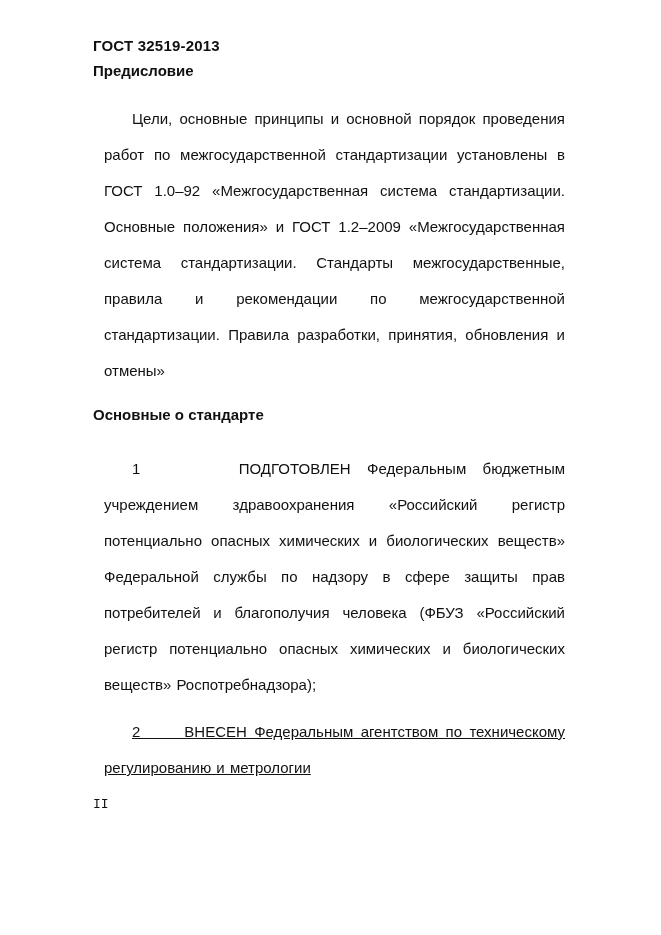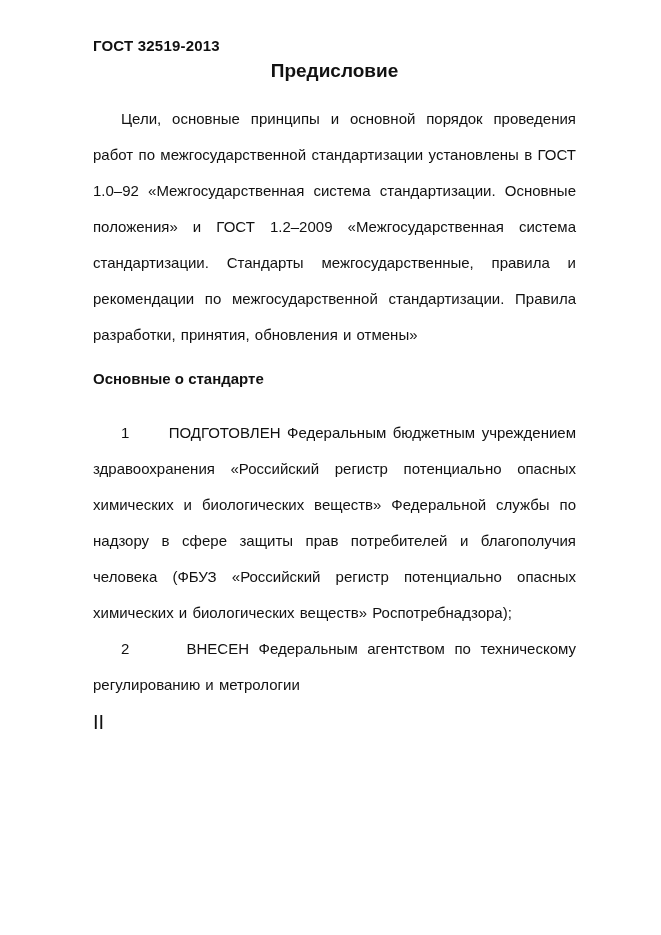--- a/index.html
+++ b/index.html
@@ -25,48 +25,48 @@
   }
   .doc-code {
     margin-top: 38px;
     font-size: 15px;
     line-height: 16px;
     font-weight: bold;
     letter-spacing: 0.2px;
   }
   .page-title {
     margin-top: 9px;
-    font-size: 19px;
+    font-size: 15px;
     line-height: 16px;
     font-weight: bold;
-    text-align: center;
+    text-align: left;
   }
   .para {
-    margin: 0;
+    margin: 11px;
     font-size: 15px;
     line-height: 36px;
     text-align: justify;
     text-indent: 28px;
     word-spacing: 1px;
   }
   .para-intro    { margin-top: 22px; }
   .section-heading {
     margin: 18px 0 0 0;
     font-size: 15px;
     line-height: 16px;
     font-weight: bold;
     text-align: left;
   }
   .para-item-0   { margin-top: 28px; }
   .para-item-1   { margin-top: 5px; }
-  .para-item-2   { margin-top: 0; }
+  .para-item-2   { margin-top: 0; text-decoration: underline; }
   .page-number {
     margin-top: 11px;
-    font-family: Liberation Sans, sans-serif;
-    font-size: 20px;
+    font-family: Liberation Mono, monospace;
+    font-size: 13px;
     line-height: 16px;
   }
 </style>
 </head>
 <body>
 
 <div class="page">
   <div class="content">
 
     <div class="doc-code">ГОСТ 32519-2013</div>

